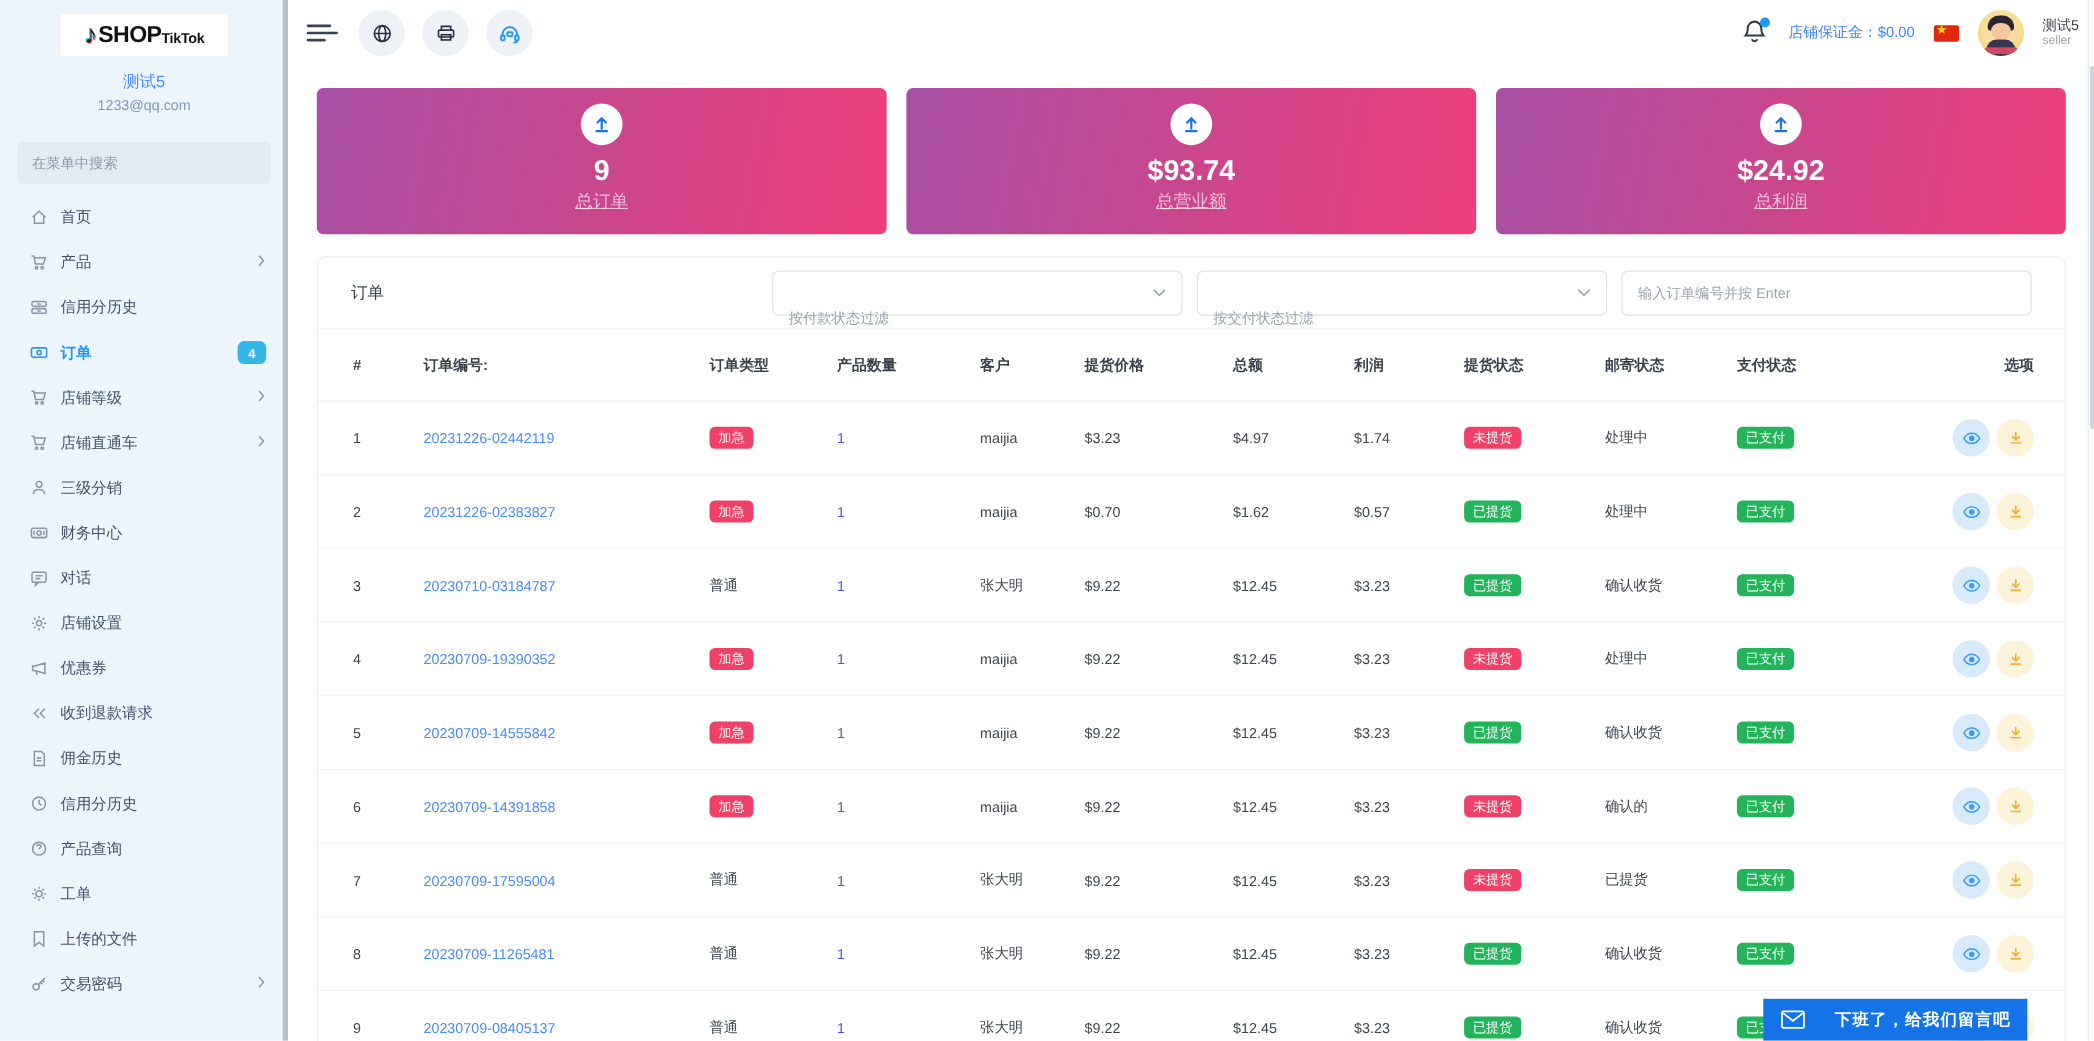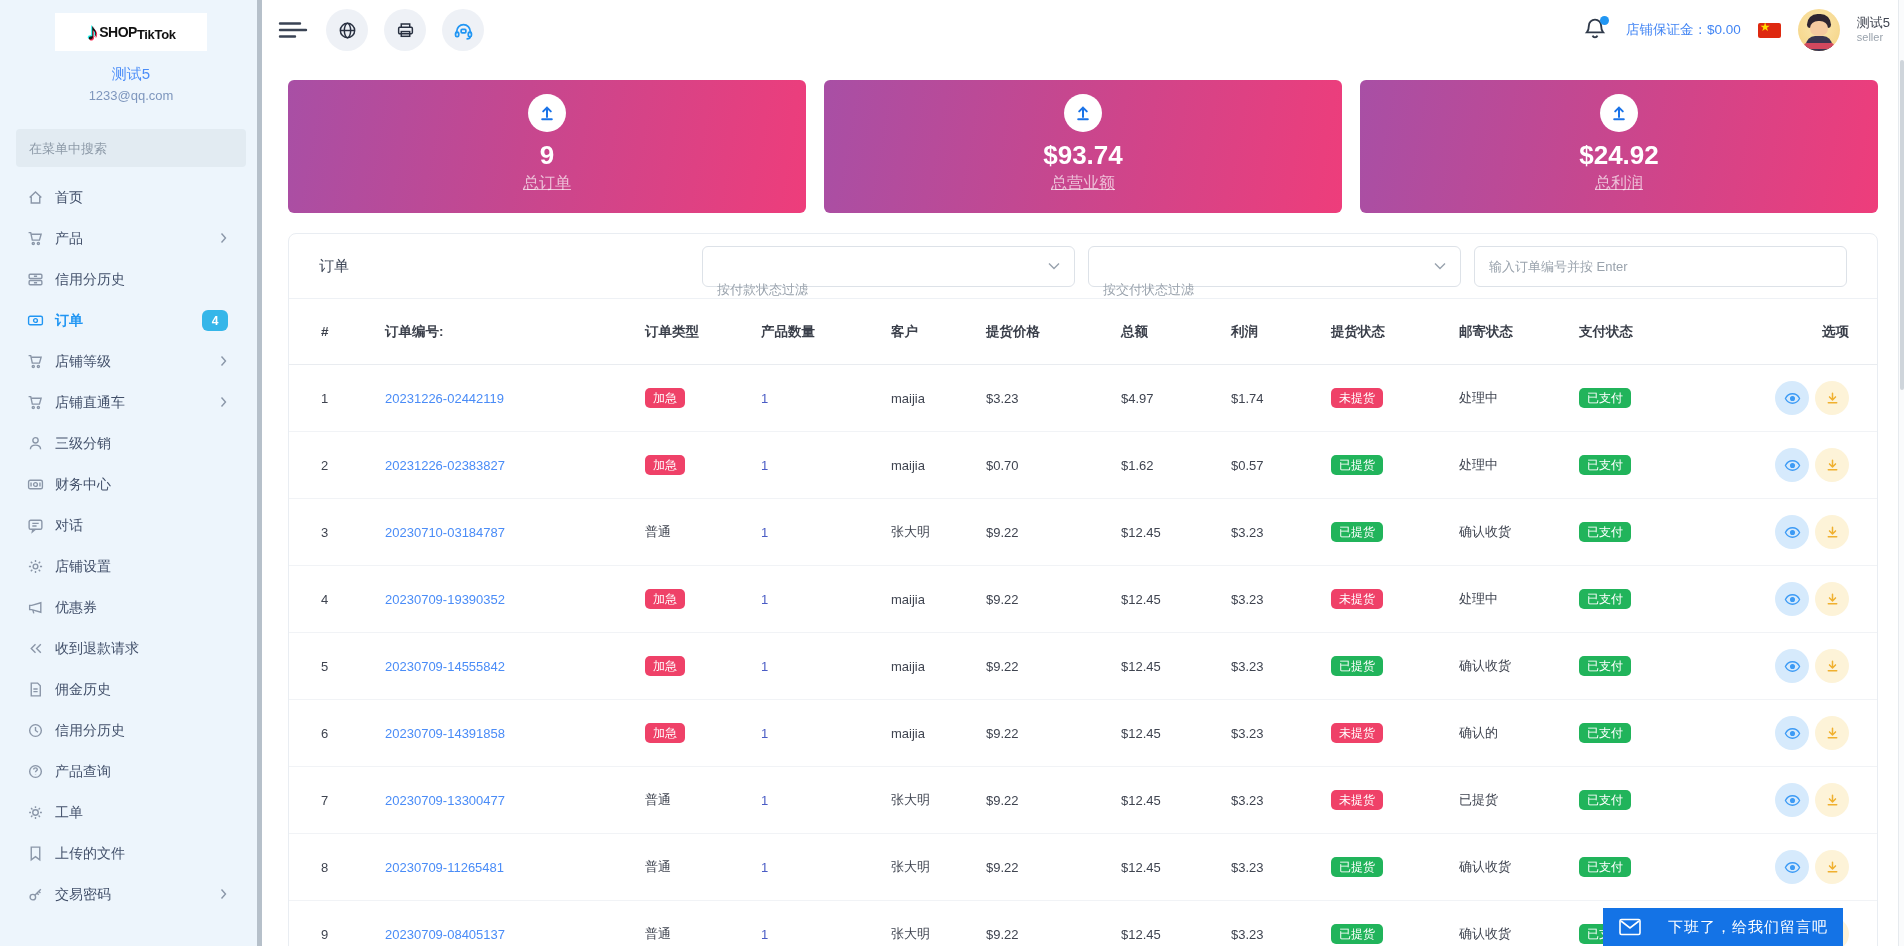--- a/index.html
+++ b/index.html
@@ -3,29 +3,29 @@
 <meta charset="utf-8">
 <style>
   * { margin:0; padding:0; box-sizing:border-box; }
   html,body { width:1904px; height:946px; overflow:hidden; background:#fff;
     font-family:"Liberation Sans","DejaVu Sans",sans-serif; }
   
   .sidebar { position:absolute; left:0; top:0; width:262px; height:946px; background:#edf5fc; }
   .sidebar-scrollbar { position:absolute; right:0; top:0; width:5px; height:100%; background:#b6c0ca; }
   .logo-box { width:152px; height:38px; background:#fff; margin:13px auto 0; display:flex; align-items:center; justify-content:center; }
   .logo-note { font-size:24px; font-weight:bold; color:#111; text-shadow:-1px -1px 0 #25f4ee, 1px 1px 0 #fe2c55; margin-right:1px; }
-  .logo-shop { font-size:14px; font-weight:800; color:#111; letter-spacing:-0.5px; }
+  .logo-shop { font-size:21px; font-weight:800; color:#111; letter-spacing:-0.5px; }
   .logo-tiktok { font-size:13px; font-weight:800; color:#111; margin-top:4px; letter-spacing:-0.3px; }
   .side-user-name { text-align:center; margin-top:14px; font-size:15px; color:#4b8df8; }
   .side-user-email { text-align:center; margin-top:4px; font-size:13px; color:#7e96bd; }
   .side-search { margin:26px 16px 10px; }
   .side-search input { width:100%; height:38px; border:none; outline:none; background:#e2ebf2; border-radius:4px; padding:0 13px; font-size:13px; color:#53616f; font-family:inherit; }
   .side-search input::placeholder { color:#8d9aa8; }
   .menu { margin-top:8px; }
-  .menu-item { height:41px; display:flex; align-items:center; padding:0 34px 0 27px; cursor:pointer; color:#42506a; }
+  .menu-item { height:41px; display:flex; align-items:center; padding:0 20px 0 27px; cursor:pointer; color:#42506a; }
   .menu-item .mi-icon { width:17px; height:17px; margin-right:11px; display:flex; align-items:center; justify-content:center; }
   .menu-item .mi-icon svg { stroke:#8a96a8; }
   .menu-item .mi-label { font-size:14px; flex:1; white-space:nowrap; }
   .menu-item.active { color:#2196f3; }
   .menu-item.active .mi-icon svg { stroke:#2196f3; }
   .menu-item.active .mi-label { font-weight:600; }
   .mi-badge { min-width:26px; height:21px; background:#35b6e9; border-radius:6px; color:#fff; font-size:12px; font-weight:bold; display:flex; align-items:center; justify-content:center; padding:0 6px; }
   .mi-chevron svg { stroke:#8a96a8; }
   
   .main { position:absolute; left:262px; top:0; width:1642px; height:946px; background:#fff; }
@@ -71,21 +71,21 @@
   .td.qty { color:#4a5cc5; }
   .badge { display:inline-block; font-size:12px; color:#fff; border-radius:5px; padding:4px 8px; line-height:1; }
   .badge.red { background:#ef4168; }
   .badge.green { background:#21b45b; }
   .opts { display:flex; justify-content:flex-end; gap:6px; }
   .act { width:34px; height:34px; border-radius:50%; border:none; display:flex; align-items:center; justify-content:center; cursor:pointer; }
   .act-view { background:#d6eafc; }
   .act-dl { background:#fdf3d8; }
   
   .chatbar { position:absolute; right:61px; bottom:0; width:240px; height:38px; background:#1473e6; color:#fff; display:flex; align-items:center; justify-content:center; gap:12px; z-index:20; cursor:pointer; }
-  .chatbar-text { font-size:15px; font-weight:normal; letter-spacing:1px;margin-left:14px; }
+  .chatbar-text { font-size:15px; font-weight:bold; letter-spacing:1px;margin-left:14px; }
   
   .page-scroll { position:absolute; right:0; top:0; width:6px; height:100%; background:#fafbfc; border-left:1px solid #e6eaee; }
   .page-scroll .thumb { position:absolute; top:60px; left:1px; width:4px; height:330px; border-radius:2px; background:#cfd5db; }
 </style>
 </head>
 <body>
 
 <div class="sidebar">
   <div class="logo-box">
     <span class="logo-note">♪</span>
@@ -557,21 +557,21 @@
         <button class="act act-dl">
             <svg width="15" height="15" viewBox="0 0 16 16" fill="none" stroke="#f0b02f" stroke-width="1.6" stroke-linecap="round">
               <path d="M8 2.5v7M4.8 6.3 8 9.5l3.2-3.2M3.5 12.5h9"></path>
             </svg>
           </button>
       </div>
     </div>
 
     <div class="tr">
       <div class="td">7</div>
-      <div class="td"><a>20230709-13300477</a></div>
+      <div class="td"><a>20230709-17595004</a></div>
       <div class="td">普通</div>
       <div class="td qty">1</div>
       <div class="td">张大明</div>
       <div class="td">$9.22</div>
       <div class="td">$12.45</div>
       <div class="td">$3.23</div>
       <div class="td"><span class="badge red">未提货</span></div>
       <div class="td">已提货</div>
       <div class="td"><span class="badge green">已支付</span></div>
       <div class="td opts">

